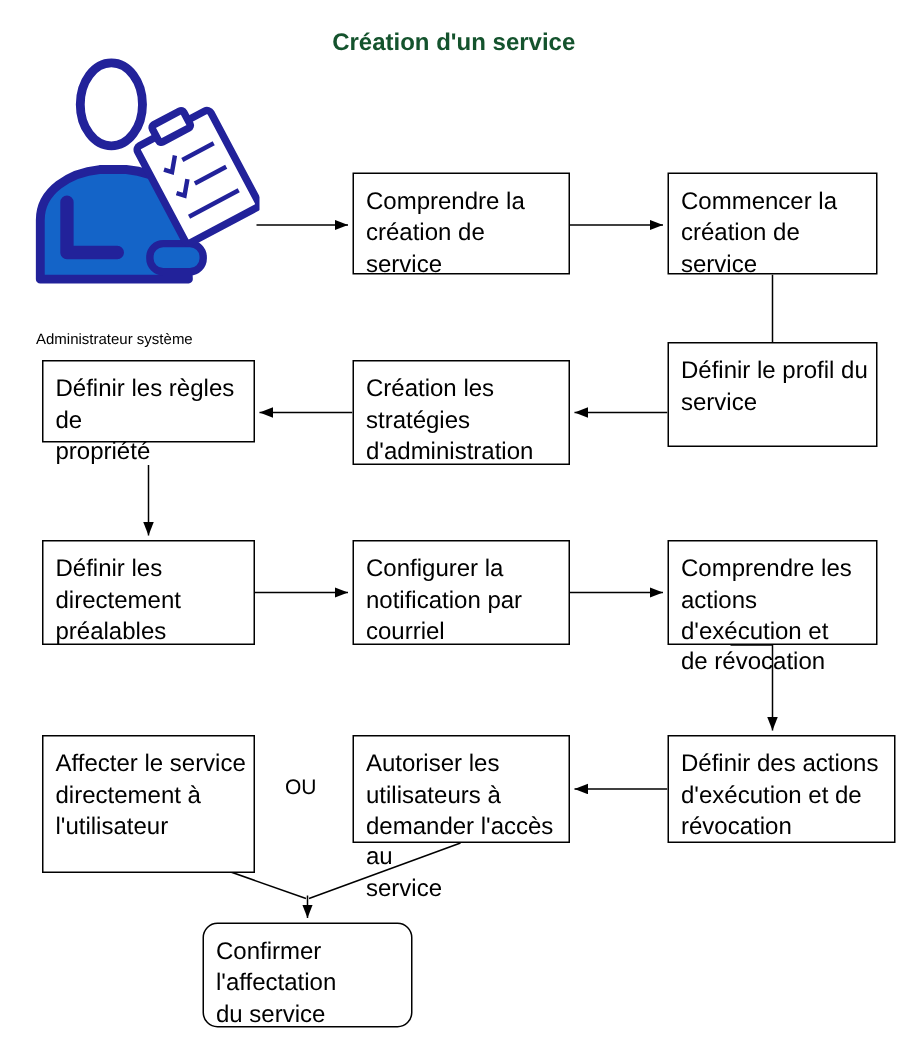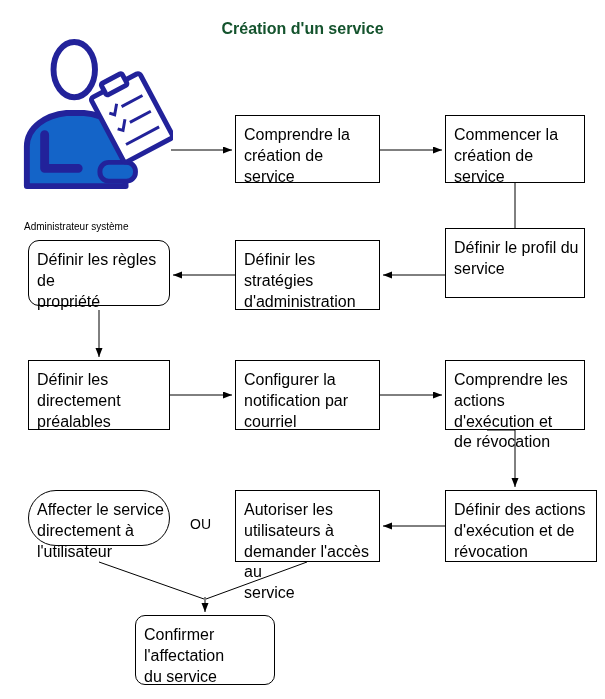--- a/index.html
+++ b/index.html
@@ -130,37 +130,37 @@
     </g>
   </svg>
 
   <div class="actor-label">Administrateur système</div>
 
   <div class="node" style="left:235px; top:115px; width:145px; height:68px;">Comprendre la
 création de service</div>
   <div class="node" style="left:445px; top:115px; width:140px; height:68px;">Commencer la
 création de service</div>
 
-  <div class="node" style="left:28px; top:240px; width:142px; height:66px;border-radius:11px;">Définir les règles de
+  <div class="node" style="left:28px; top:240px; width:142px; height:55px;">Définir les règles de
 propriété</div>
-  <div class="node" style="left:235px; top:240px; width:145px; height:70px;">Définir les stratégies
+  <div class="node" style="left:235px; top:240px; width:145px; height:70px;">Création les stratégies
 d'administration</div>
   <div class="node" style="left:445px; top:228px; width:140px; height:70px;">Définir le profil du
 service</div>
 
   <div class="node" style="left:28px; top:360px; width:142px; height:70px;">Définir les directement
 préalables</div>
   <div class="node" style="left:235px; top:360px; width:145px; height:70px;">Configurer la
 notification par
 courriel</div>
   <div class="node" style="left:445px; top:360px; width:140px; height:70px;">Comprendre les
 actions d'exécution et
 de révocation</div>
 
-  <div class="node" style="left:28px; top:490px; width:142px; height:56px;border-radius:29px;">Affecter le service
+  <div class="node" style="left:28px; top:490px; width:142px; height:92px;">Affecter le service
 directement à
 l'utilisateur</div>
   <div class="node" style="left:235px; top:490px; width:145px; height:72px;">Autoriser les
 utilisateurs à
 demander l'accès au
 service</div>
   <div class="node" style="left:445px; top:490px; width:152px; height:72px;">Définir des actions
 d'exécution et de
 révocation</div>
 

